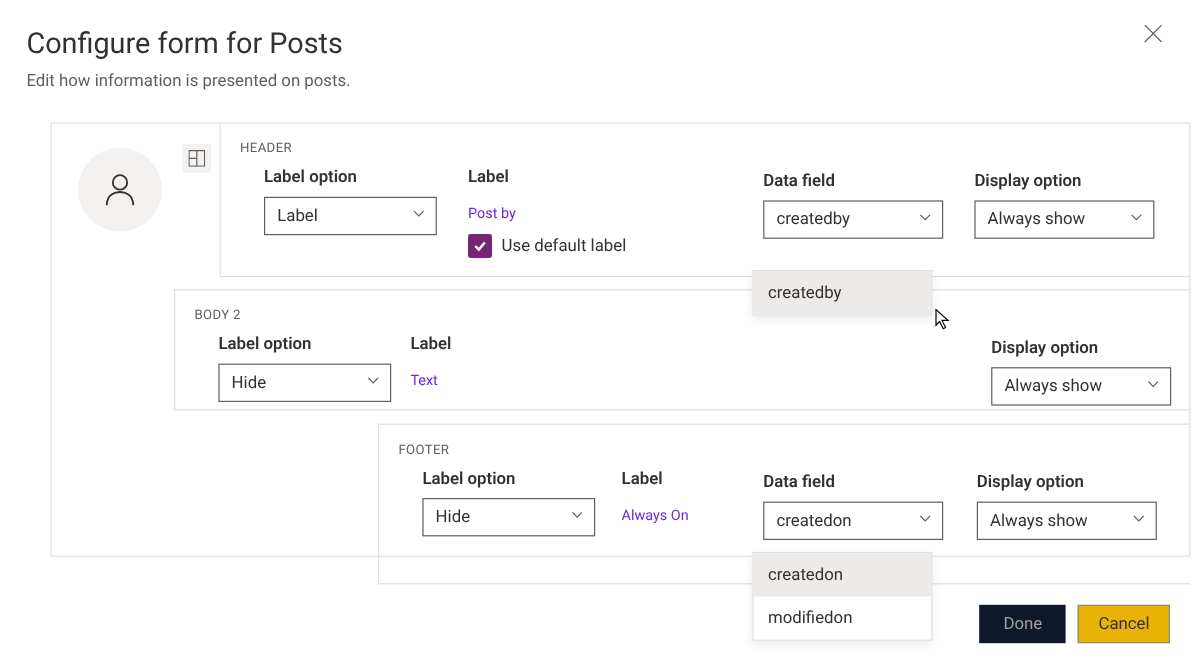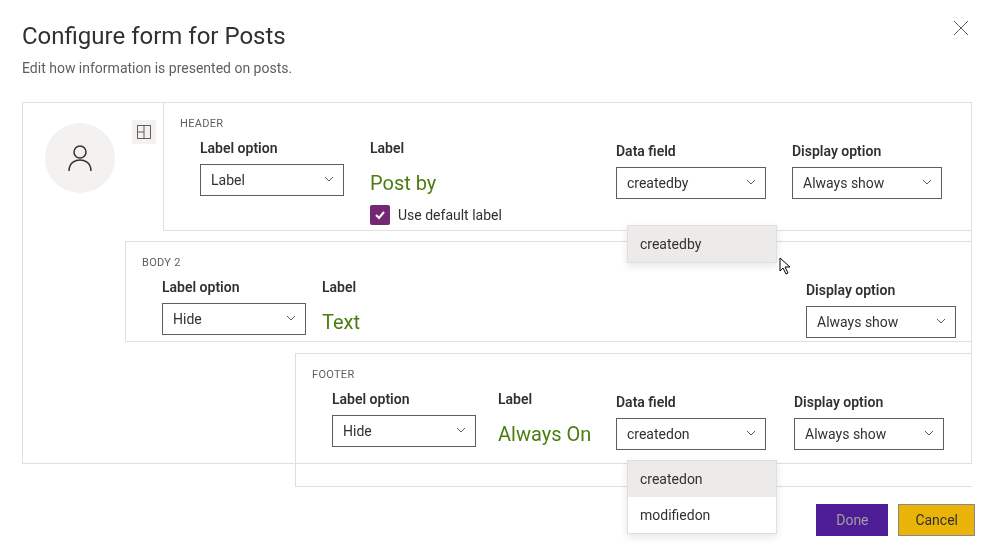--- a/index.html
+++ b/index.html
@@ -36,20 +36,21 @@
   .subtitle {
     font-size: 14px;
     color: #605e5c;
     margin: 10px 0 26px 0;
   }
   .outer-panel {
     border: 1px solid #e1dfdd;
     width: 950px;
     position: relative;
     height: 362px;
+    margin-left: 20px;
   }
   
   .avatar {
     position: absolute;
     left: 22px;
     top: 20px;
     width: 70px;
     height: 70px;
     border-radius: 50%;
     background: #f3f2f1;
@@ -129,22 +130,22 @@
     cursor: pointer;
   }
   .select-box .chev {
     position: absolute;
     right: 8px;
     top: 50%;
     transform: translateY(-50%);
     pointer-events:none;
   }
   .plain-text {
-    font-size: 20px;
-    color: #4d7c0f;
+    font-size: 12px;
+    color: #6d28d9;
     padding-top: 7px;
   }
   .checkbox-row {
     display: flex;
     align-items: center;
     margin-top: 10px;
     font-size: 14px;
   }
   .chk {
     width: 20px;
@@ -207,21 +208,21 @@
     min-width: 72px;
     height: 32px;
     font-size: 14px;
     display: flex;
     align-items: center;
     justify-content: center;
     padding: 0 16px;
     cursor: pointer;
   }
   .btn.primary {
-    background: #4c1d95;
+    background: #0f172a;
     color: #a19f9d;
   }
   .btn.secondary {
     background: #eab308;
     border: 1px solid #8a8886;
     color: #323130;
   }
   
   .cursor-arrow {
     position: absolute;

